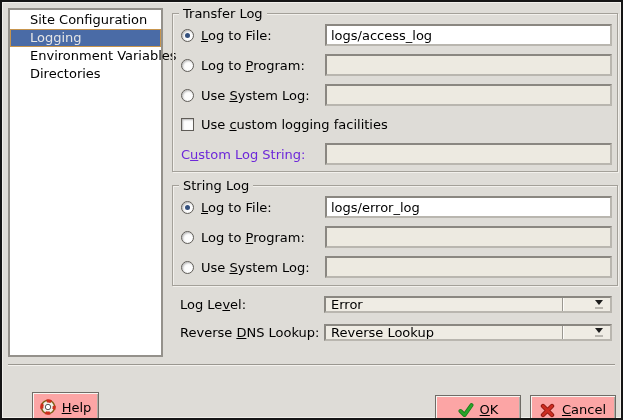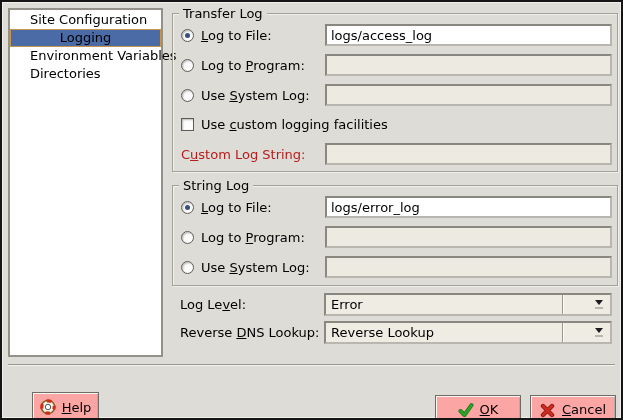--- a/index.html
+++ b/index.html
@@ -13,22 +13,22 @@
     overflow:hidden;
   }
 
   
   .listbox {
     position:absolute; left:6px; top:6px; width:155px; height:349px;
     background:#ffffff; border:2px solid #94918b; padding-top:1px;
   }
   .list-item { height:18px; line-height:18px; padding:0 20px; cursor:default; white-space:nowrap; }
   .list-item.selected {
-    background:var(--sel-bg,#4a6ba6); color:#000000;
-    outline:1px solid var(--sel-border,#c7954e); outline-offset:-1px;text-align:center;
+    background:var(--sel-bg,#4a6ba6); color:#e5e5e5;
+    outline:1px solid var(--sel-border,#c7954e); outline-offset:-1px;
   }
 
   
   .frame {
     position:absolute; left:170px; width:446px;
     border:1px solid #a3a099;
     box-shadow: 1px 1px 0 #f2f0ec, inset 1px 1px 0 #f2f0ec;
   }
   .frame-transfer { top:11px; height:159px; }
   .frame-error   { top:183px; height:101px; }
@@ -38,21 +38,21 @@
   }
   .frame-body {
     position:absolute; left:8px; right:5px; top:10px; bottom:6px;
     display:flex; flex-direction:column; gap:8px;
   }
 
   .row { display:flex; align-items:center; height:22px; }
   .ctl-label { display:flex; align-items:center; gap:7px; width:144px; flex:none; }
   .ctl-label.wide { width:auto;align-items:center; }
   .lbl { white-space:nowrap; }
-  .lbl.disabled { color:#b91c1c; }
+  .lbl.disabled { color:#6d28d9; }
   u { text-decoration:underline; }
 
   
   .radio {
     width:13px; height:13px; flex:none; border-radius:50%;
     background:#fdfdfd; border:1px solid #5f5c57;
     box-shadow: inset 1px 1px 2px rgba(0,0,0,.28); position:relative;
   }
   .radio.checked::after {
     content:""; position:absolute; left:3px; top:3px; width:5px; height:5px;
@@ -69,21 +69,21 @@
     background:#fff; border:2px solid; border-color:#8a8781 #b9b6af #b9b6af #8a8781;
     font:13px "DejaVu Sans","Liberation Sans",sans-serif; padding:0 4px; color:#000;
   }
   .entry:disabled { background:#edeae1; color:#6e6b66; }
 
   .combo-row { position:absolute; left:178px; width:432px; height:23px; display:flex; align-items:center; }
   .combo-row .lbl { width:144px; flex:none; }
   .row-loglevel { top:291px; }
   .row-reverse  { top:319px; }
   .combo {
-    flex:1; height:23px; display:flex; align-items:stretch;
+    flex:1; height:17px; display:flex; align-items:stretch;
     background:#efece4; border:2px solid; border-color:#8a8781 #b9b6af #b9b6af #8a8781;
     cursor:default;
     gap:24px;
   }
   .combo-text { flex:1; display:flex; align-items:center; padding-left:5px; white-space:nowrap; overflow:hidden; }
   .combo-sep { width:1px; background:#9a9790; box-shadow:1px 0 0 #fdfcfa; }
   .combo-arrow { width:23px; display:flex; flex-direction:column; align-items:center; justify-content:center; }
   .arr { width:0; height:0; border-left:4px solid transparent; border-right:4px solid transparent; border-top:5px solid #1c1c1c; }
   .dash { width:8px; height:2px; background:#b9b6af; margin-top:2px; }
 

